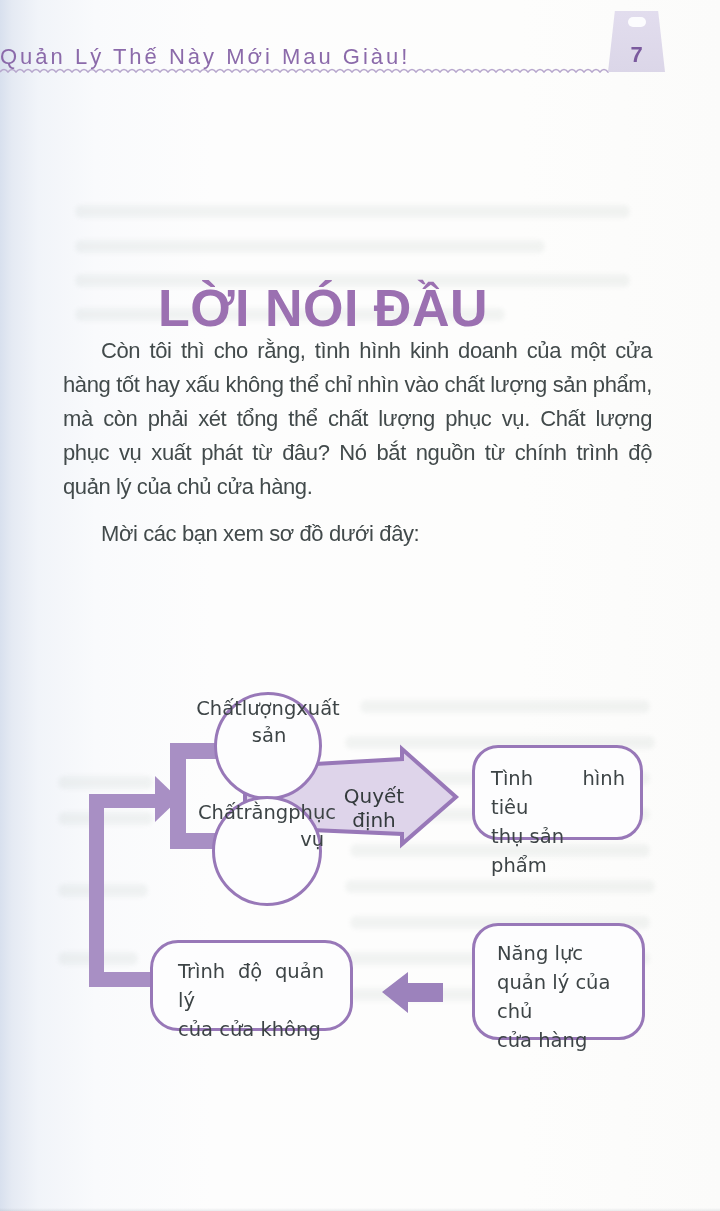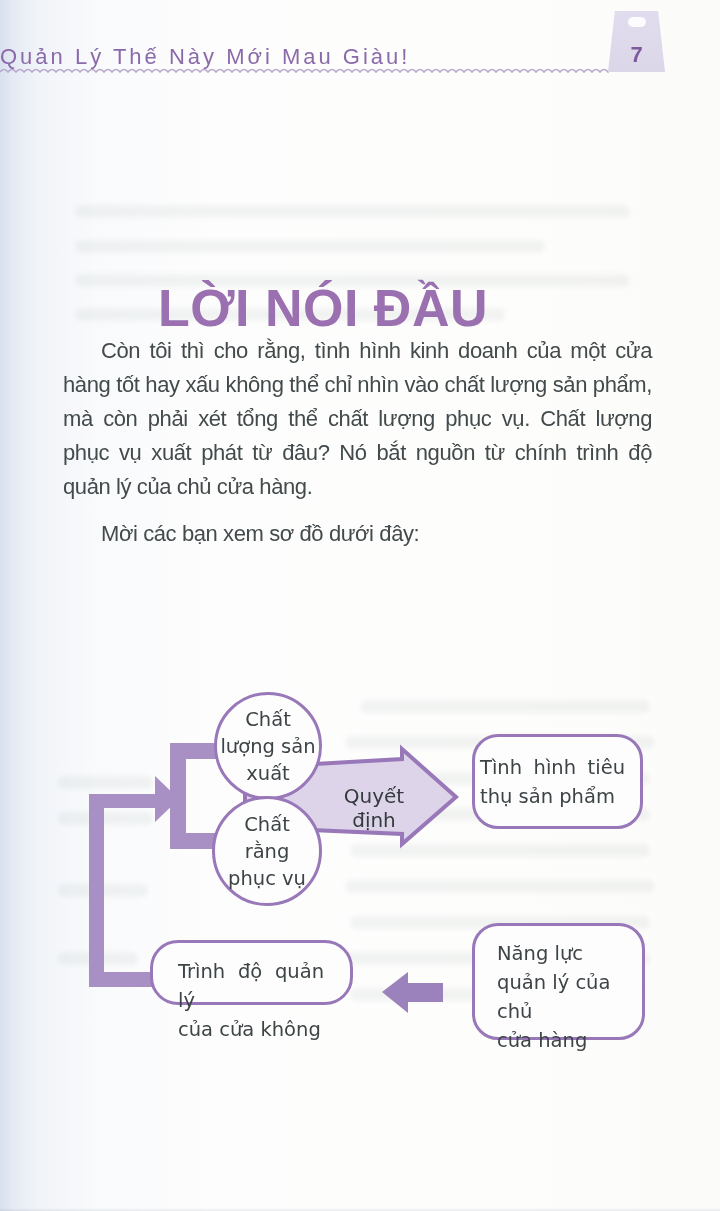--- a/index.html
+++ b/index.html
@@ -55,31 +55,31 @@
     color:#424a4b;text-align:justify;text-indent:38px;
   }
 
   
   .diagram{position:absolute;left:0;top:680px;width:720px;height:395px;z-index:1;}
   .diagram svg{position:absolute;left:0;top:0;z-index:1;}
   .dg-font{font-family:"DejaVu Sans","Liberation Sans",sans-serif;color:#3d4446;}
   .circle{
     position:absolute;border:3px solid #9878b8;border-radius:50%;
     background:#fdfdfe;z-index:2;
-    display:flex;flex-direction:column;justify-content:center;
-    text-align:center;font-size:19.5px;line-height:27px;align-items:center;
+    display:flex;flex-direction:row;justify-content:center;
+    text-align:center;font-size:19.5px;line-height:27px;
   }
   .circle-top{left:214px;top:12px;width:102px;height:102px;}
   .circle-bottom{left:212px;top:116px;width:104px;height:104px;}
   .dg-box{
     position:absolute;border:3px solid #9878b8;background:#fdfdfe;z-index:2;
     font-size:19.5px;line-height:29px;box-sizing:border-box;
   }
-  .box-sales{left:472px;top:54px;width:171px;height:95px;border-radius:26px;padding:16px 15px 0 5px;}
-  .box-mgmt{left:150px;top:260px;width:203px;height:65px;border-radius:28px;padding:14px 26px 0 25px;}
+  .box-sales{left:472px;top:65px;width:171px;height:95px;border-radius:26px;padding:16px 15px 0 16px;}
+  .box-mgmt{left:150px;top:260px;width:203px;height:91px;border-radius:28px;padding:14px 26px 0 25px;}
   .box-owner{left:472px;top:243px;width:173px;height:117px;border-radius:26px;padding:13px 14px 0 22px;}
   .spread{text-align:justify;text-align-last:justify;}
   .decide-label{
     position:absolute;left:322px;top:104px;width:104px;z-index:3;
     text-align:center;font-size:20px;font-weight:normal;color:#343b3d;
   }
 </style>
 </head>
 <body>
 

